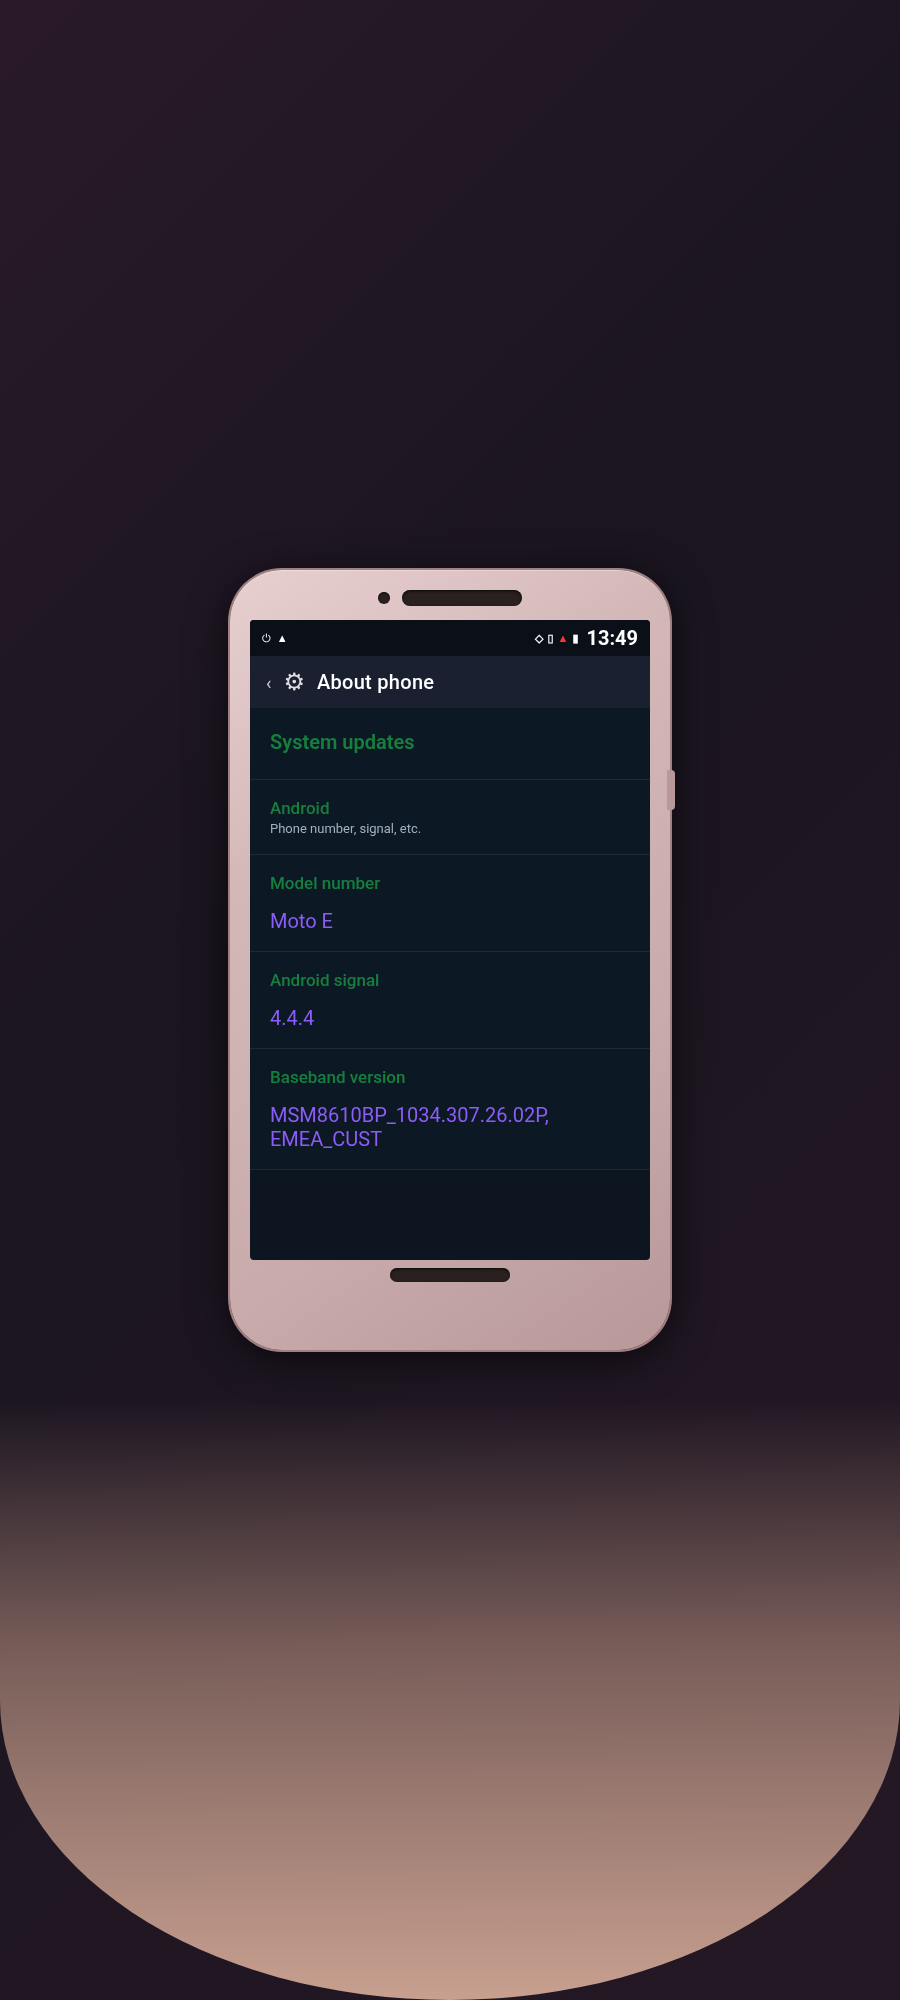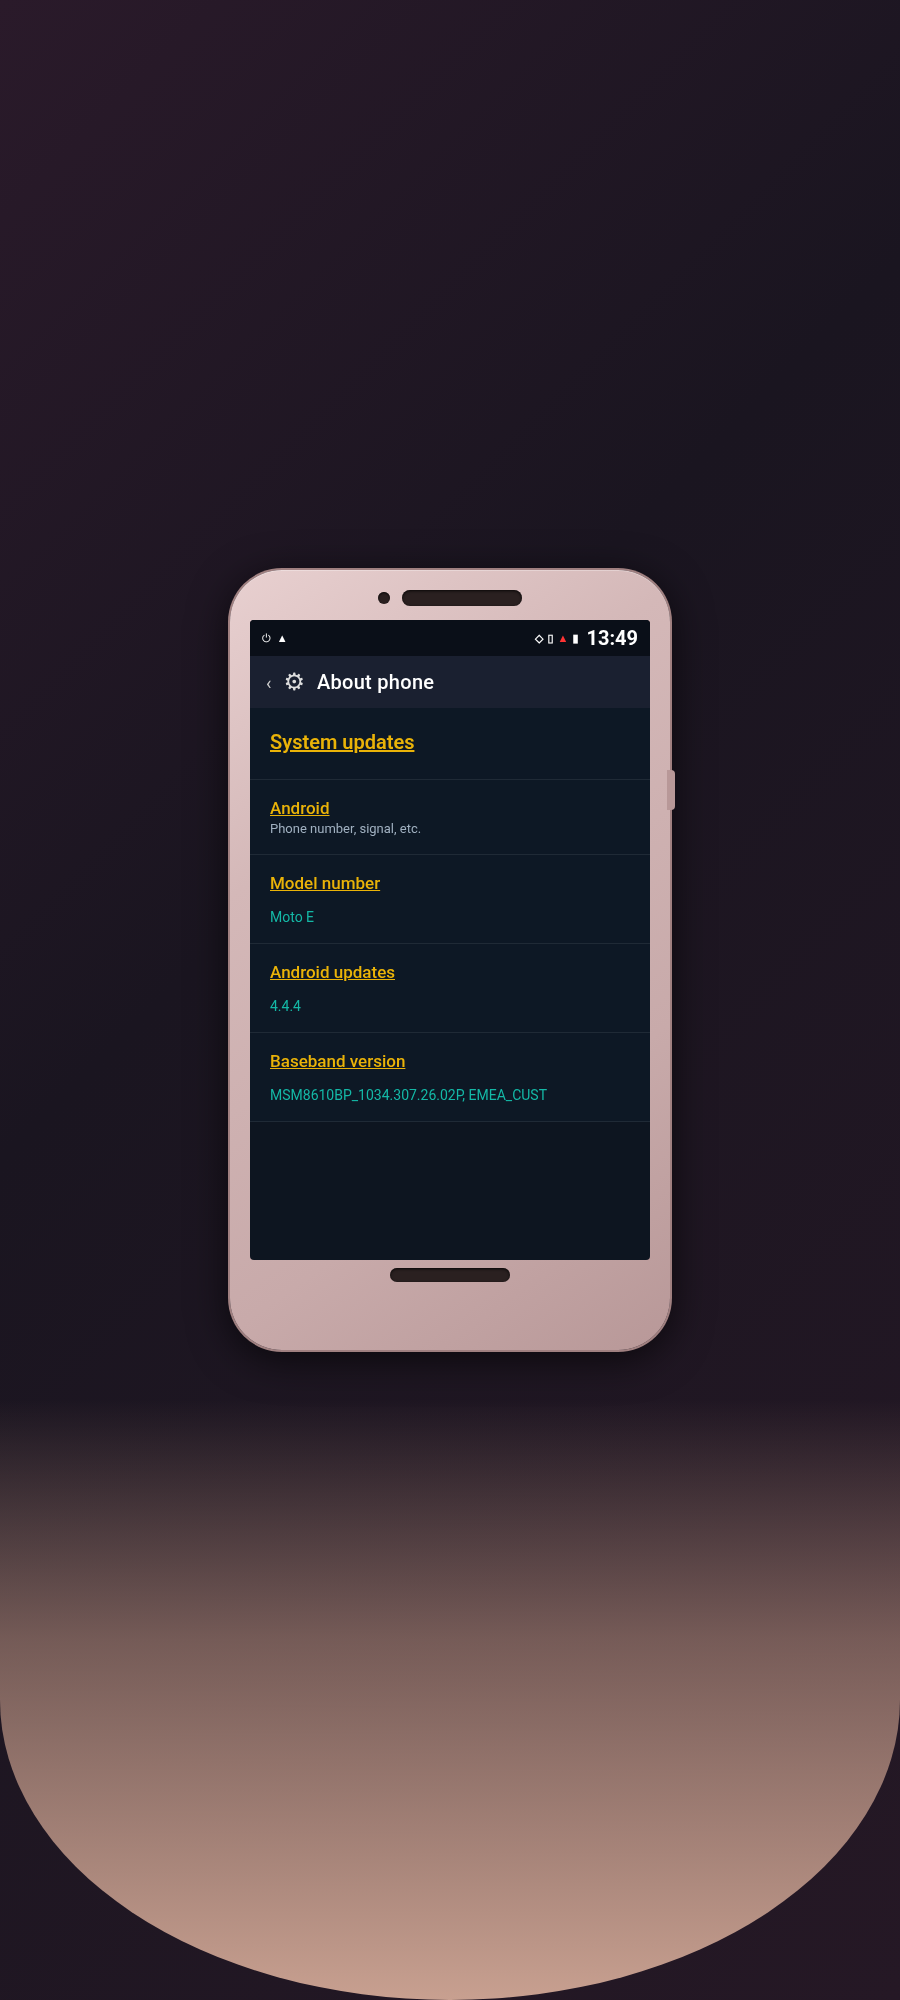--- a/index.html
+++ b/index.html
@@ -172,40 +172,39 @@
       padding: 18px 20px;
       border-bottom: 1px solid rgba(255,255,255,0.08);
       cursor: pointer;
     }
 
     .menu-item.large-title {
       padding: 22px 20px;
     }
 
     .item-title {
-      color: #eab308;
+      color: #15803d;
       font-size: 17px;
       font-weight: 500;
       margin-bottom: 3px;
-      text-decoration: underline;
     }
 
     .item-title.big {
       font-size: 20px;
       font-weight: 600;
     }
 
     .item-subtitle {
       color: #a0b0c0;
       font-size: 13px;
     }
 
     .item-value {
-      color: #14b8a6;
-      font-size: 14px;
+      color: #8b5cf6;
+      font-size: 20px;
       margin-top: 16px;
     }
 
     
     .phone-bottom {
       width: 100%;
       display: flex;
       justify-content: center;
       margin-top: 8px;
       height: 20px;
@@ -278,21 +277,21 @@
           </div>
 
 
 
           <div class="menu-item">
             <div class="item-title">Model number</div>
             <div class="item-value">Moto E</div>
           </div>
 
           <div class="menu-item">
-            <div class="item-title">Android updates</div>
+            <div class="item-title">Android signal</div>
             <div class="item-value">4.4.4</div>
           </div>
 
           <div class="menu-item">
             <div class="item-title">Baseband version</div>
             <div class="item-value">MSM8610BP_1034.307.26.02P, EMEA_CUST</div>
           </div>
 
 
         </div>

